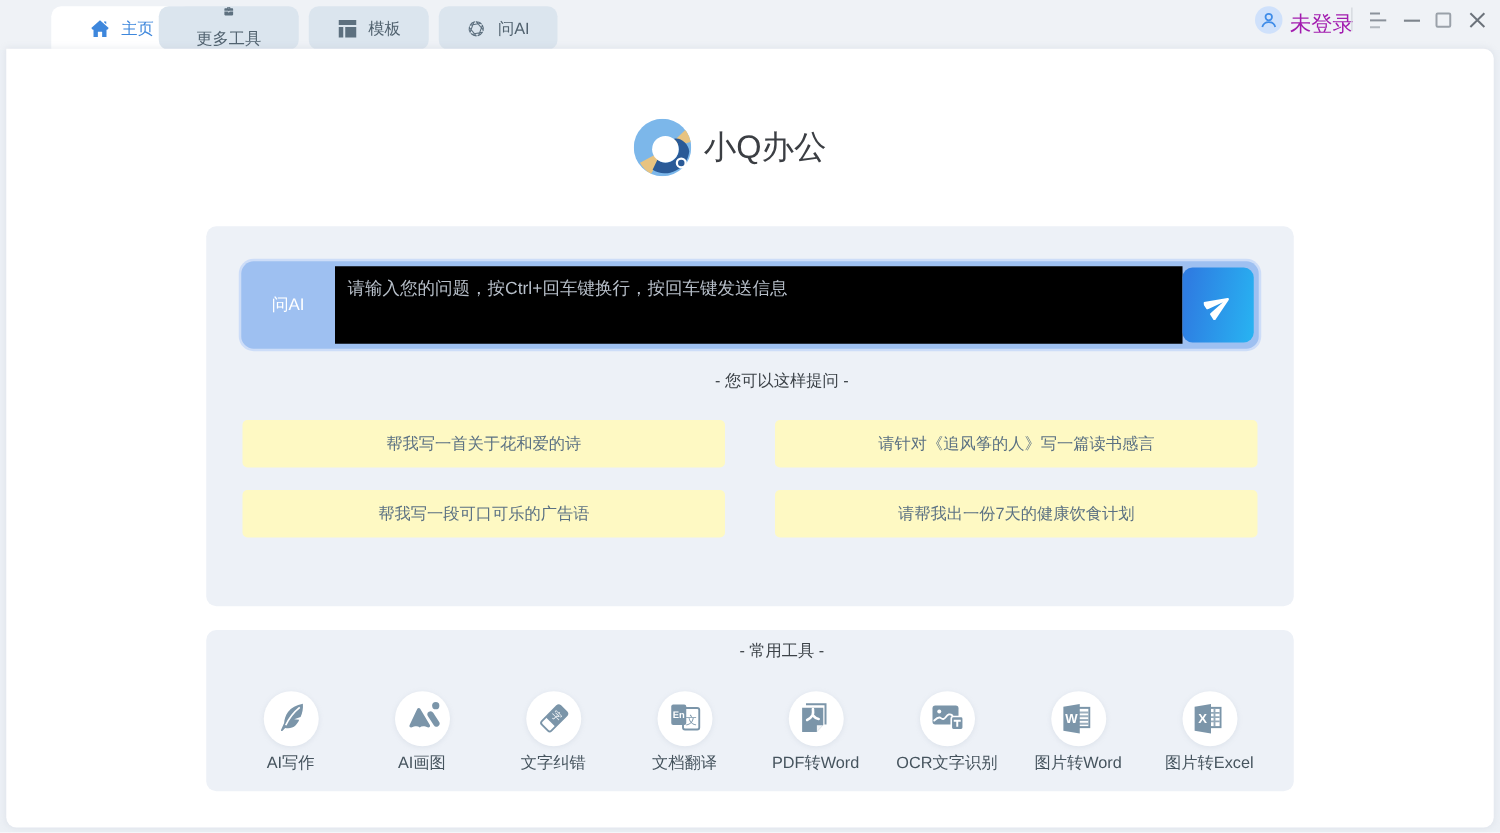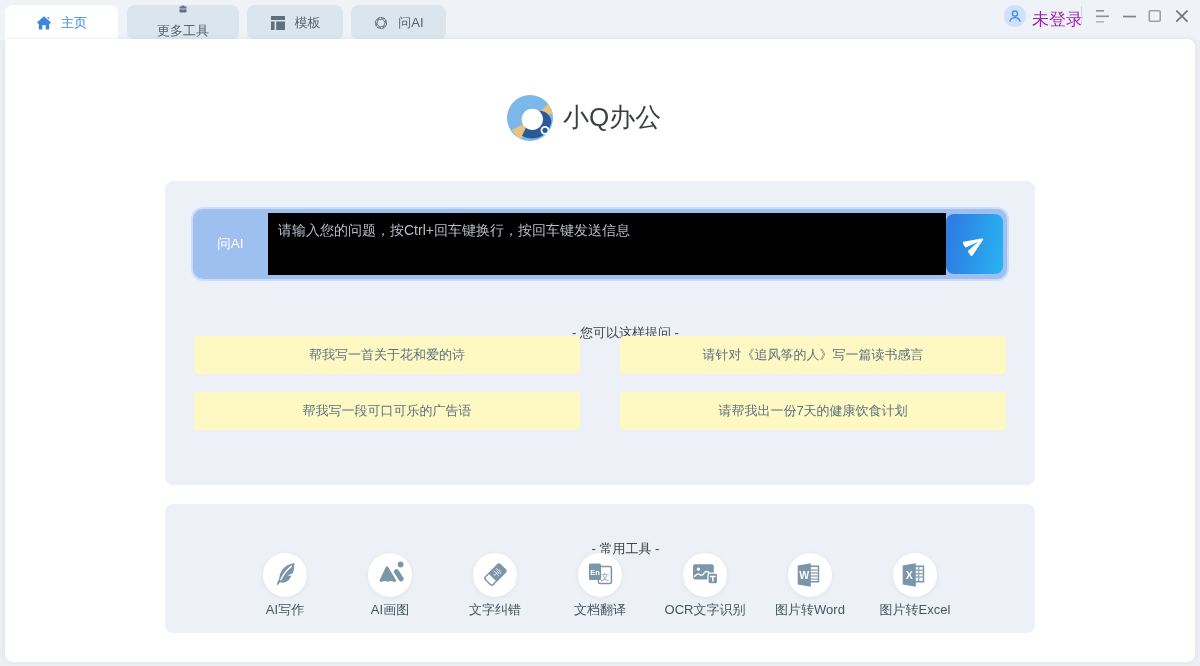--- a/index.html
+++ b/index.html
@@ -3,21 +3,21 @@
 <meta charset="utf-8">
 <style>
 * { margin:0; padding:0; box-sizing:border-box; }
 html,body { width:1200px; height:666px; overflow:hidden; }
 body { font-family:"Liberation Sans", sans-serif; background:#ecf0f5; position:relative; }
 .titlebar { position:absolute; left:0; top:0; width:1200px; height:40px;
   background:#eff2f6; }
 .tab { position:absolute; top:5px; height:35px; display:flex; align-items:center; justify-content:center;
   gap:9px; font-size:13px; color:#51626f; background:#dbe5ee; border-radius:8px; }
 .tab svg { display:block; }
-.tab.active { background:#ffffff; border-radius:8px 8px 0 0; color:#3e87dc; }
+.tab.active { background:#ffffff; border-radius:8px 8px 0 0; color:#3e87dc;margin-left:36px; }
 #tab1 { left:5px; width:113px; }
 #tab2 { left:127px; width:112px;flex-direction:column; }
 #tab3 { left:247px; width:96px; }
 #tab4 { left:351px; width:95px; }
 .avatar { position:absolute; left:1004px; top:5px; width:22px; height:22px; border-radius:50%;
   background:#cfe1fb; display:flex; align-items:center; justify-content:center; }
 .login { position:absolute; left:1032px; top:8px; font-size:17px; color:#a21caf; }
 .tdivider { position:absolute; left:1081px; top:6px; width:1px; height:19px; background:#d2d6dc; }
 .winbtn { position:absolute; top:0; }
 .page { position:absolute; left:5px; top:39px; width:1190px; height:623px; background:#ffffff;
@@ -28,21 +28,21 @@
 #panel1 { top:181px; height:304px; }
 #panel2 { top:504px; height:129px; }
 .askwrap { position:absolute; left:28px; top:28px; width:814px; height:70px; background:#9ec0f1;
   border-radius:10px; box-shadow:0 0 0 2px #cdddf8; }
 .asklabel { position:absolute; left:0; top:0; width:75px; height:70px; display:flex; align-items:center;
   justify-content:center; color:#ffffff; font-size:13.5px; }
 .askinput { position:absolute; left:75px; top:4px; width:678px; height:62px; background:#000000; }
 .placeholder { position:absolute; left:10px; top:9px; font-size:14px; color:#b7bfc9; }
 .sendbtn { position:absolute; right:4px; top:5px; width:57px; height:60px; border-radius:8px;
   background:linear-gradient(100deg,#2e7de2 10%,#28b1f1 95%); display:flex; align-items:center; justify-content:center; }
-.hint { position:absolute; left:0; width:921px; text-align:center; font-size:13px; color:#3c4248;margin-top:28px; }
+.hint { position:absolute; left:0; width:921px; text-align:center; font-size:13px; color:#3c4248; }
 #hint1 { top:115px; }
 #hint2 { top:8px; }
 .sug { position:absolute; width:386px; height:38px; background:#fef9c3; border-radius:4px;
   font-size:13px; color:#5b7183; display:flex; align-items:center; justify-content:center; }
 #sug1 { left:29px; top:155px; }
 #sug2 { left:455px; top:155px; }
 #sug3 { left:29px; top:211px; }
 #sug4 { left:455px; top:211px; }
 .tools { position:absolute; left:0; top:49px; width:870px; display:flex; justify-content:center; gap:15px; }
 .tool { width:90px; display:flex; flex-direction:column; align-items:center; }
@@ -185,20 +185,31 @@
           <text x="18" y="17.6" font-size="9" fill="#7b95a9" text-anchor="middle" font-family="Liberation Sans, sans-serif">文</text>
           <rect x="2" y="1.5" width="12" height="16.5" rx="1.6" fill="#7b95a9"></rect>
           <text x="8" y="12.6" font-size="7.5" fill="#ffffff" text-anchor="middle" font-weight="bold" font-family="Liberation Sans, sans-serif">En</text>
         </svg>
       </div>
       <div class="tlabel">文档翻译</div>
     </div>
     <div class="tool">
       <div class="tcirc">
         <svg width="28" height="28" viewBox="0 0 28 28">
+          <path d="M5.8 2.4 H21.4 V18.6" fill="none" stroke="#7b95a9" stroke-width="1.6"></path>
+          <path d="M2.7 5.2 H19.6 V19 L14.3 24.6 H2.7 Z" fill="#7b95a9"></path>
+          <path d="M14.5 24.4 L14.5 19.2 H19.4 Z" fill="#ffffff" opacity=".9"></path>
+          <path d="M11.35 6.3 C11.6 8.2 11.5 9.9 11.1 11.1 M11.1 11.1 C9.9 13 8.4 14.3 6.7 15.0 M11.1 11.1 C12.6 12.9 14.3 13.9 15.9 14.2" stroke="#ffffff" stroke-width="2.1" stroke-linecap="round" fill="none"></path>
+        </svg>
+      </div>
+      <div class="tlabel">PDF转Word</div>
+    </div>
+    <div class="tool">
+      <div class="tcirc">
+        <svg width="28" height="28" viewBox="0 0 28 28">
           <rect x="2" y="3.3" width="20.8" height="15.2" rx="2.2" fill="#7b95a9"></rect>
           <circle cx="7.4" cy="8.2" r="1.6" fill="#ffffff"></circle>
           <path d="M3.4 15.4 c2.2 -2.1 3.9 -3.1 5.3 -1.9 c1.4 1.2 2.6 1 4 -.9 c1.5 -2 3.1 -3 5.2 -1.2" fill="none" stroke="#ffffff" stroke-width="1.5" stroke-linecap="round"></path>
           <rect x="17" y="12.2" width="9.6" height="10.6" rx="1.8" fill="#7b95a9" stroke="#ffffff" stroke-width="1.3"></rect>
           <path d="M19 15.5 H24.6 M21.8 15.5 V20.4" stroke="#ffffff" stroke-width="1.6"></path>
         </svg>
       </div>
       <div class="tlabel">OCR文字识别</div>
     </div>
     <div class="tool">

